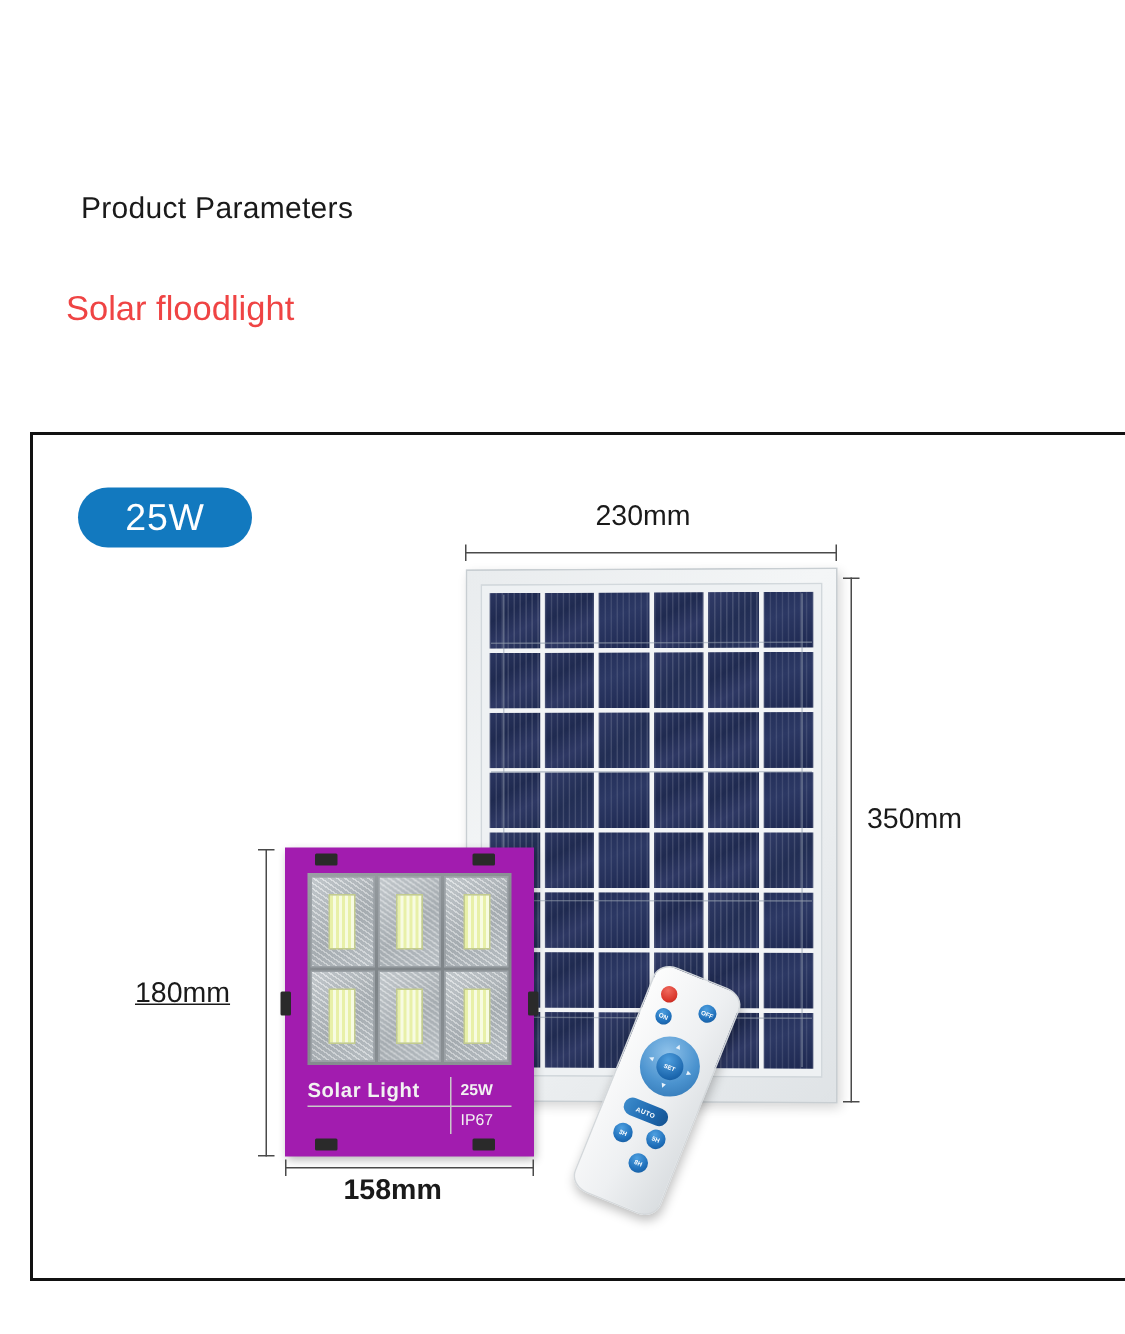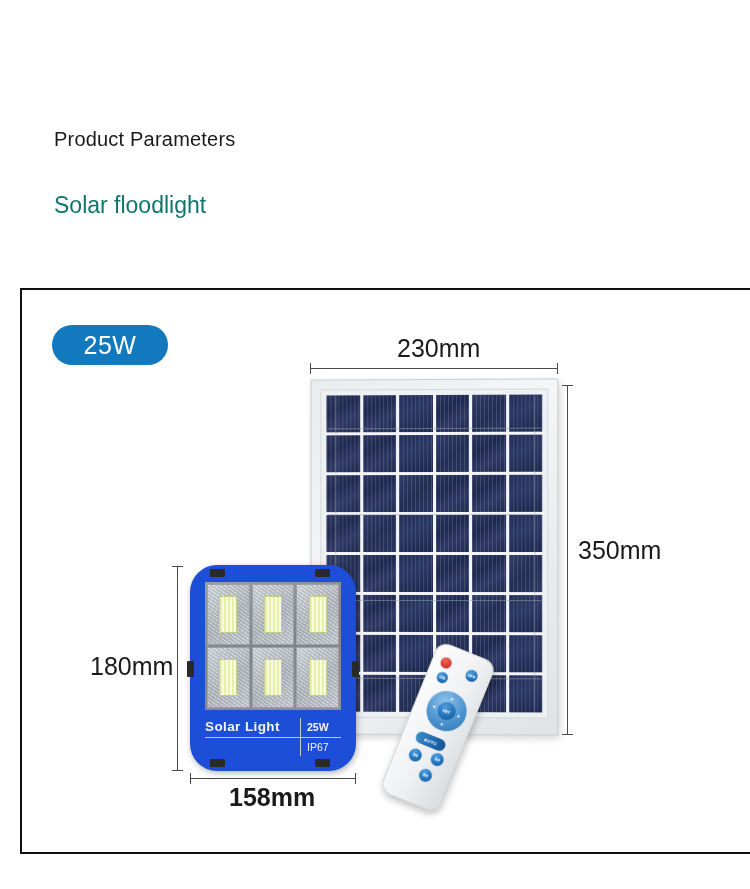--- a/index.html
+++ b/index.html
@@ -15,24 +15,24 @@
   #page-title {
     position: absolute;
     left: 54px; top: 128px;
     font-size: 20px;
     font-weight: 400;
     color: #1a1a1a;
     letter-spacing: 0.2px;
   }
   #page-subtitle {
     position: absolute;
-    left: 54px; top: 192px;
+    left: 44px; top: 192px;
     font-size: 23px;
     font-weight: 400;
-    color: #0f766e;
+    color: #ef4444;
   }
 
   
   #spec-card {
     position: absolute;
     left: 20px; top: 288px;
     width: 740px; height: 566px;
     border: 2px solid #111;
     background: #fff;
   }
@@ -122,23 +122,22 @@
     top: 6px; bottom: 6px;
     width: 1px;
     background: rgba(150,160,175,0.5);
   }
 
   
   #floodlight {
     position: absolute;
     left: 168px; top: 275px;
     width: 166px; height: 206px;
-    background: #1d4ed8;
+    background: #a21caf;
     box-shadow: 1px 2px 6px rgba(0,0,0,0.3);
-    border-radius: 27px;
   }
   .light-tab {
     position: absolute;
     width: 15px; height: 8px;
     background: #2a2a2a;
     border-radius: 1px;
   }
   .tab-side {
     width: 7px; height: 16px;
   }
@@ -316,21 +315,21 @@
     top: -5px;
   }
   .tick-h {
     position: absolute;
     height: 1px; width: 11px;
     background: #4a4a4a;
     left: -5px;
   }
   .dim-label {
     position: absolute;
-    font-size: 25px;
+    font-size: 19px;
     color: #1a1a1a;
     white-space: nowrap;
     text-align: center;
   }
 </style>
 </head>
 <body>
 
 <h1 id="page-title">Product Parameters</h1>
 <h2 id="page-subtitle">Solar floodlight</h2>
@@ -405,21 +404,21 @@
       </div>
       <div class="busbar-h" style="top:38px;"></div>
       <div class="busbar-h" style="top:124px;"></div>
       <div class="busbar-h" style="top:210px;"></div>
       <div class="busbar-h" style="top:288px;"></div>
       <div class="busbar-v" style="left:14px;"></div>
       <div class="busbar-v" style="left:213px;"></div>
     </div>
   </div>
 
-  <div class="dim-label" style="left:68px; top:362px;">180mm</div>
+  <div class="dim-label" style="left:68px; top:362px;text-decoration:underline;">180mm</div>
   <div class="dim-line-v" style="left:155px; top:276px; height:205px;">
     <span class="tick-h" style="top:0;"></span>
     <span class="tick-h" style="top:204px;"></span>
   </div>
 
   <div id="floodlight">
     <div class="light-tab" style="left:20px; top:4px;"></div>
     <div class="light-tab" style="left:125px; top:4px;"></div>
     <div class="light-tab" style="left:20px; bottom:4px;"></div>
     <div class="light-tab" style="left:125px; bottom:4px;"></div>

